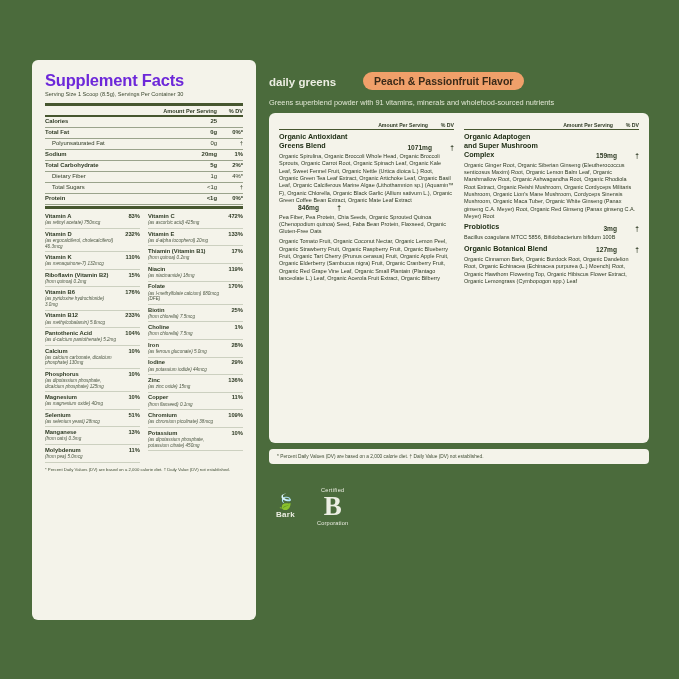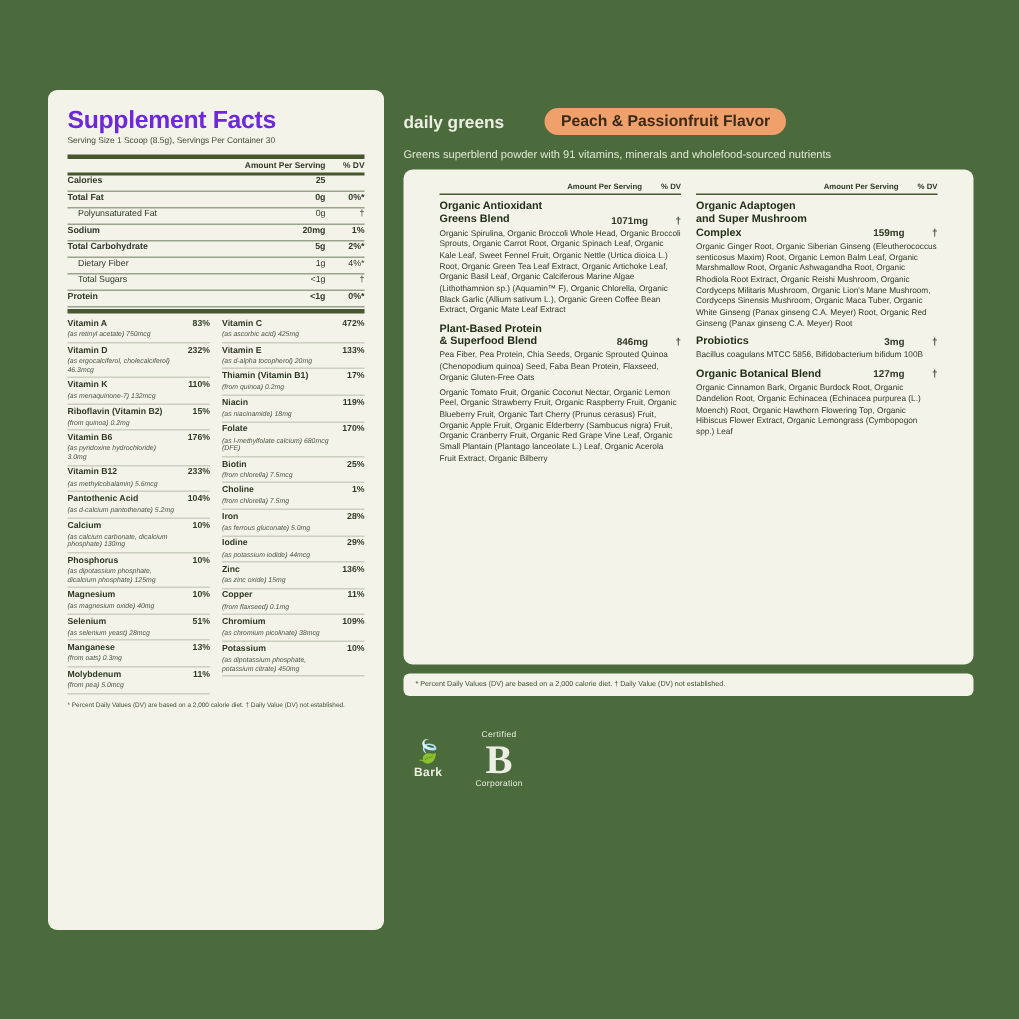--- a/index.html
+++ b/index.html
@@ -59,21 +59,21 @@
     background:#f0a06a;color:#3a2a18;font-size:10.5px;font-weight:bold;
     padding:3px 11px;border-radius:11px;white-space:nowrap;text-align:right;
   }
   .tagline{
     position:absolute;left:269px;top:98px;width:390px;
     font-size:7.4px;color:#e3e8d6;line-height:1.3;
   }
 
   .blend-panel{
     position:absolute;left:269px;top:113px;width:380px;height:330px;
-    background:#f4f3ea;border-radius:6px;padding:9px 24px;box-sizing:border-box;
+    background:#f4f3ea;border-radius:6px;padding:9px 10px;box-sizing:border-box;
     display:flex;gap:10px;
   }
   .bcol{flex:1;}
   .bhdr{display:flex;justify-content:flex-end;font-size:5.2px;font-weight:bold;padding-bottom:1px;}
   .bhdr .a{width:78px;text-align:right;}
   .bhdr .d{width:26px;text-align:right;}
   .blend-title{font-size:7.2px;font-weight:bold;color:#223018;line-height:1.2;margin-top:3px;}
   .blend-line{display:flex;align-items:flex-end;}
   .blend-line .t{flex:1;}
   .blend-line .a{width:40px;text-align:right;font-size:6.6px;font-weight:bold;}
@@ -288,21 +288,20 @@
           <div>
             <div class="blend-line">
               <div class="blend-title t">Organic Antioxidant<br>Greens Blend</div>
               <div class="a">1071mg</div>
               <div class="d">†</div>
             </div>
             <div class="ing">Organic Spirulina, Organic Broccoli Whole Head, Organic Broccoli Sprouts, Organic Carrot Root, Organic Spinach Leaf, Organic Kale Leaf, Sweet Fennel Fruit, Organic Nettle (Urtica dioica L.) Root, Organic Green Tea Leaf Extract, Organic Artichoke Leaf, Organic Basil Leaf, Organic Calciferous Marine Algae (Lithothamnion sp.) (Aquamin™ F), Organic Chlorella, Organic Black Garlic (Allium sativum L.), Organic Green Coffee Bean Extract, Organic Mate Leaf Extract</div>
           </div>
           <div>
             <div class="blend-line">
-              <div class="blend-title t">Plant-Based Protein<br>&amp; Superfood Blend</div>
               <div class="a">846mg</div>
               <div class="d">†</div>
             </div>
             <div class="ing">Pea Fiber, Pea Protein, Chia Seeds, Organic Sprouted Quinoa (Chenopodium quinoa) Seed, Faba Bean Protein, Flaxseed, Organic Gluten-Free Oats</div>
           </div>
           <div>
             <div class="ing">Organic Tomato Fruit, Organic Coconut Nectar, Organic Lemon Peel, Organic Strawberry Fruit, Organic Raspberry Fruit, Organic Blueberry Fruit, Organic Tart Cherry (Prunus cerasus) Fruit, Organic Apple Fruit, Organic Elderberry (Sambucus nigra) Fruit, Organic Cranberry Fruit, Organic Red Grape Vine Leaf, Organic Small Plantain (Plantago lanceolate L.) Leaf, Organic Acerola Fruit Extract, Organic Bilberry</div>
           </div>
         </div>
     </div>

